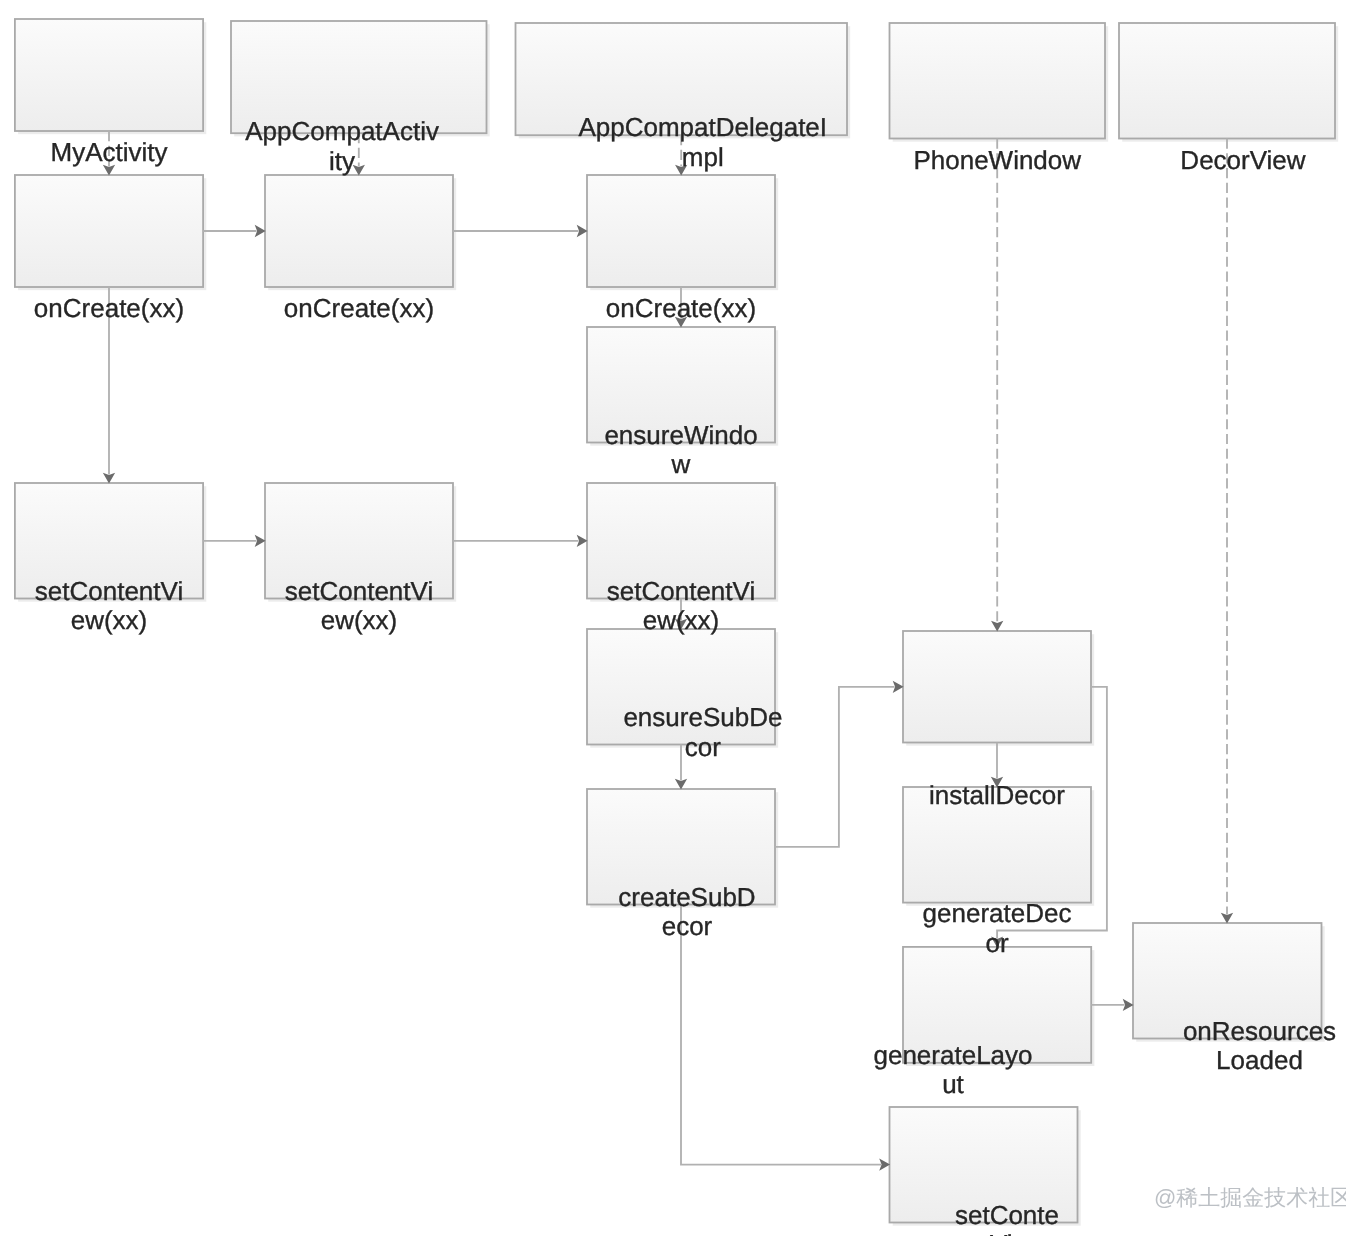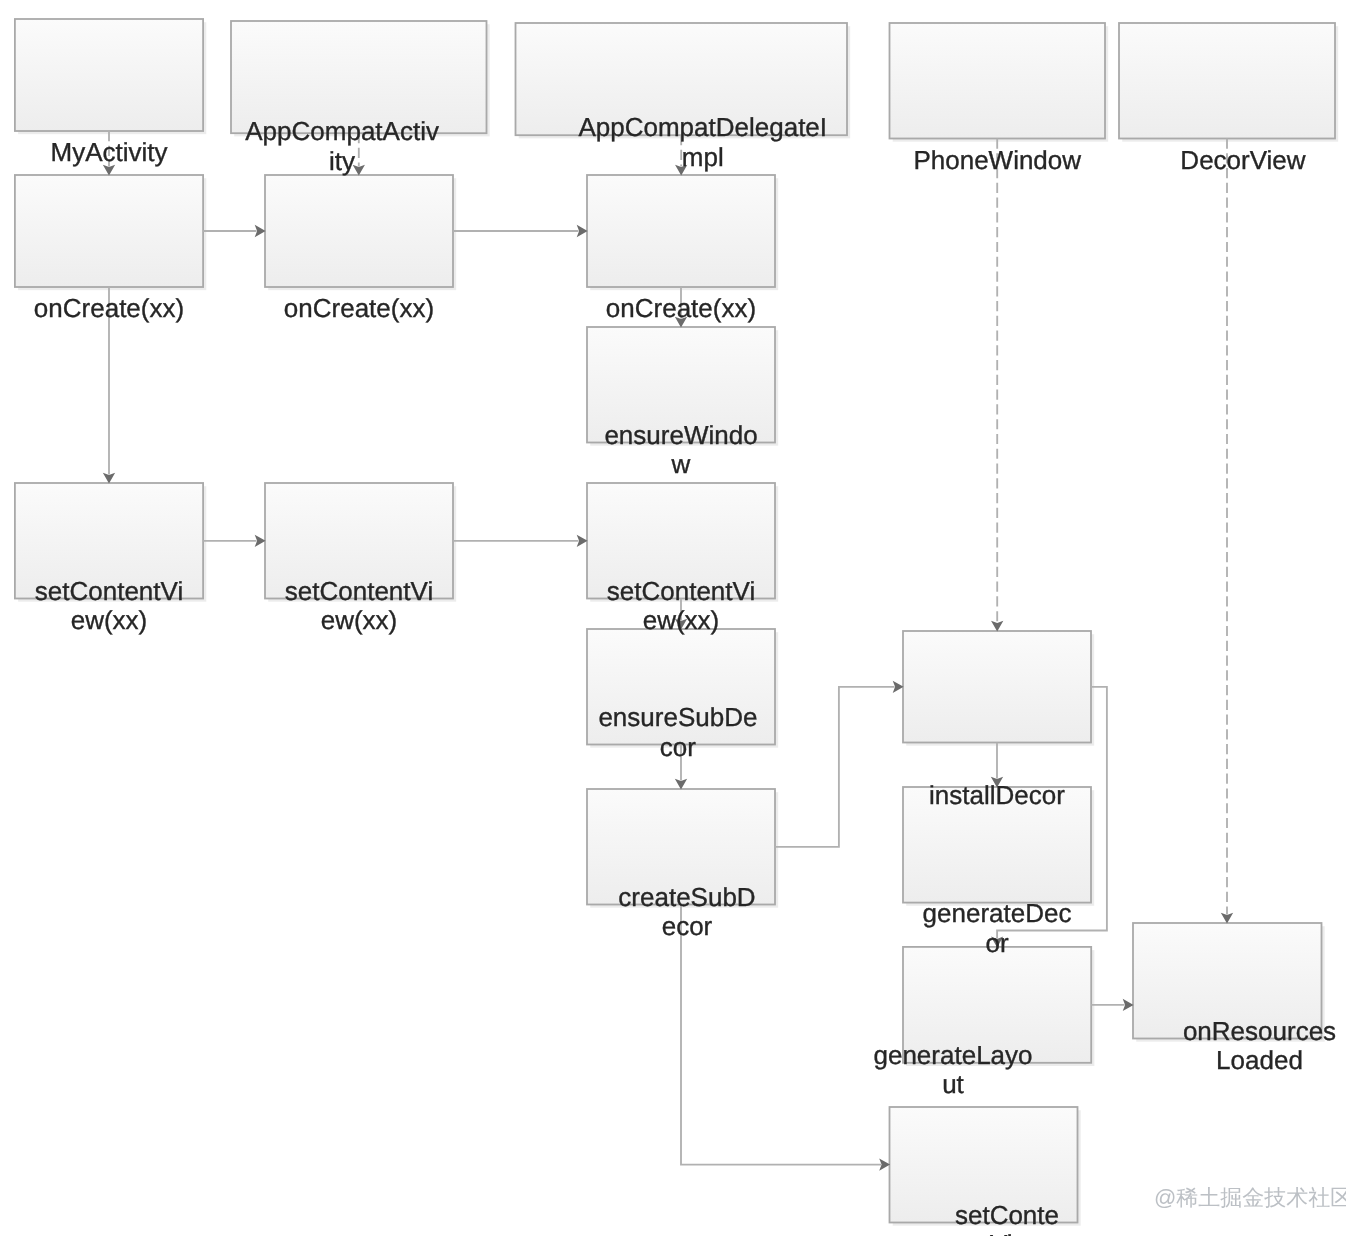--- a/index.html
+++ b/index.html
@@ -177,21 +177,21 @@
     </div>
     <div class="node" style="left: 14px; top: 482.1px; width: 190px; height: 117.3px;">
       <span class="nlabel">setContentView(xx)</span>
     </div>
     <div class="node" style="left: 264.1px; top: 482.1px; width: 189.8px; height: 117.3px;">
       <span class="nlabel">setContentView(xx)</span>
     </div>
     <div class="node" style="left: 586.1px; top: 482.1px; width: 189.8px; height: 117.3px;">
       <span class="nlabel">setContentView(xx)</span>
     </div>
-    <div class="node" style="left: 583px; top: 628.1px; width: 189.8px; height: 98px;">
+    <div class="node" style="left: 608px; top: 628.1px; width: 189.8px; height: 98px;">
       <span class="nlabel">ensureSubDecor</span>
     </div>
     <div class="node" style="left: 586.1px; top: 788.1px; width: 189.8px; height: 117.3px; padding-left: 12px;">
       <span class="nlabel">createSubDecor</span>
     </div>
     <div class="node" style="left: 902.1px; top: 630.1px; width: 189.8px; height: 144px;">
       <span class="nlabel">installDecor</span>
     </div>
     <div class="node" style="left: 902.1px; top: 786.1px; width: 189.8px; height: 136px;">
       <span class="nlabel">generateDecor</span>

